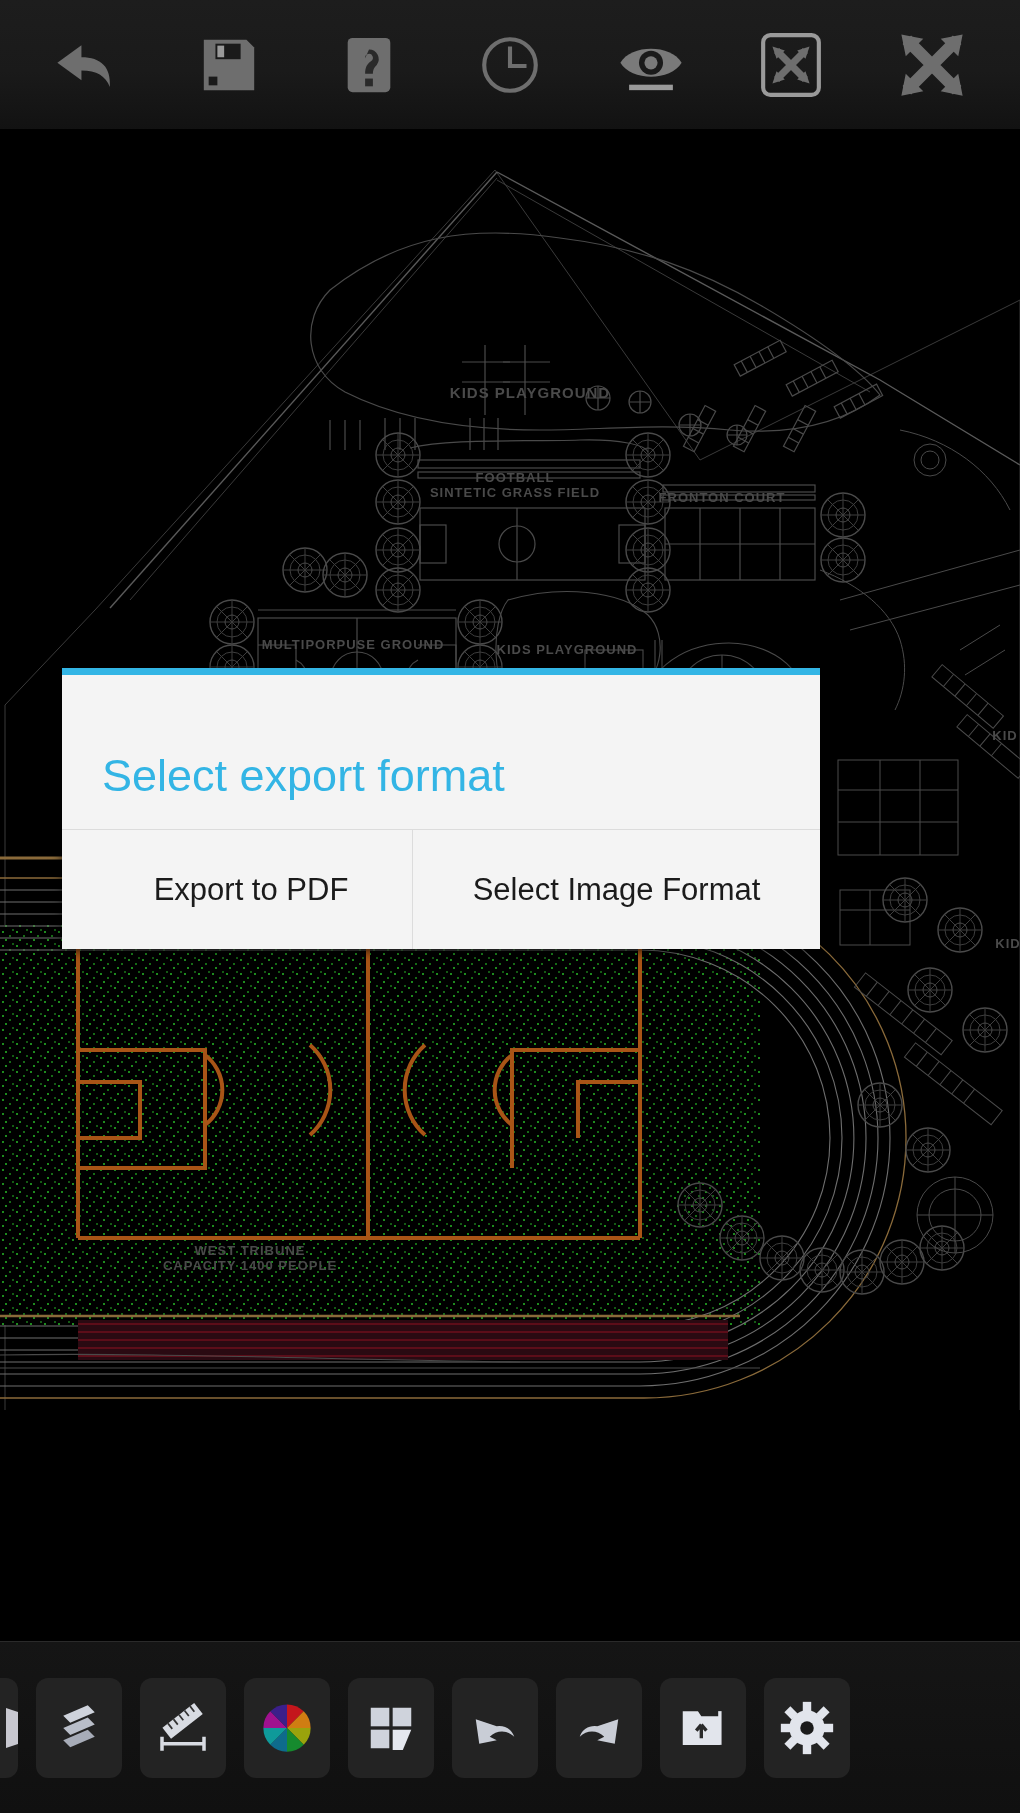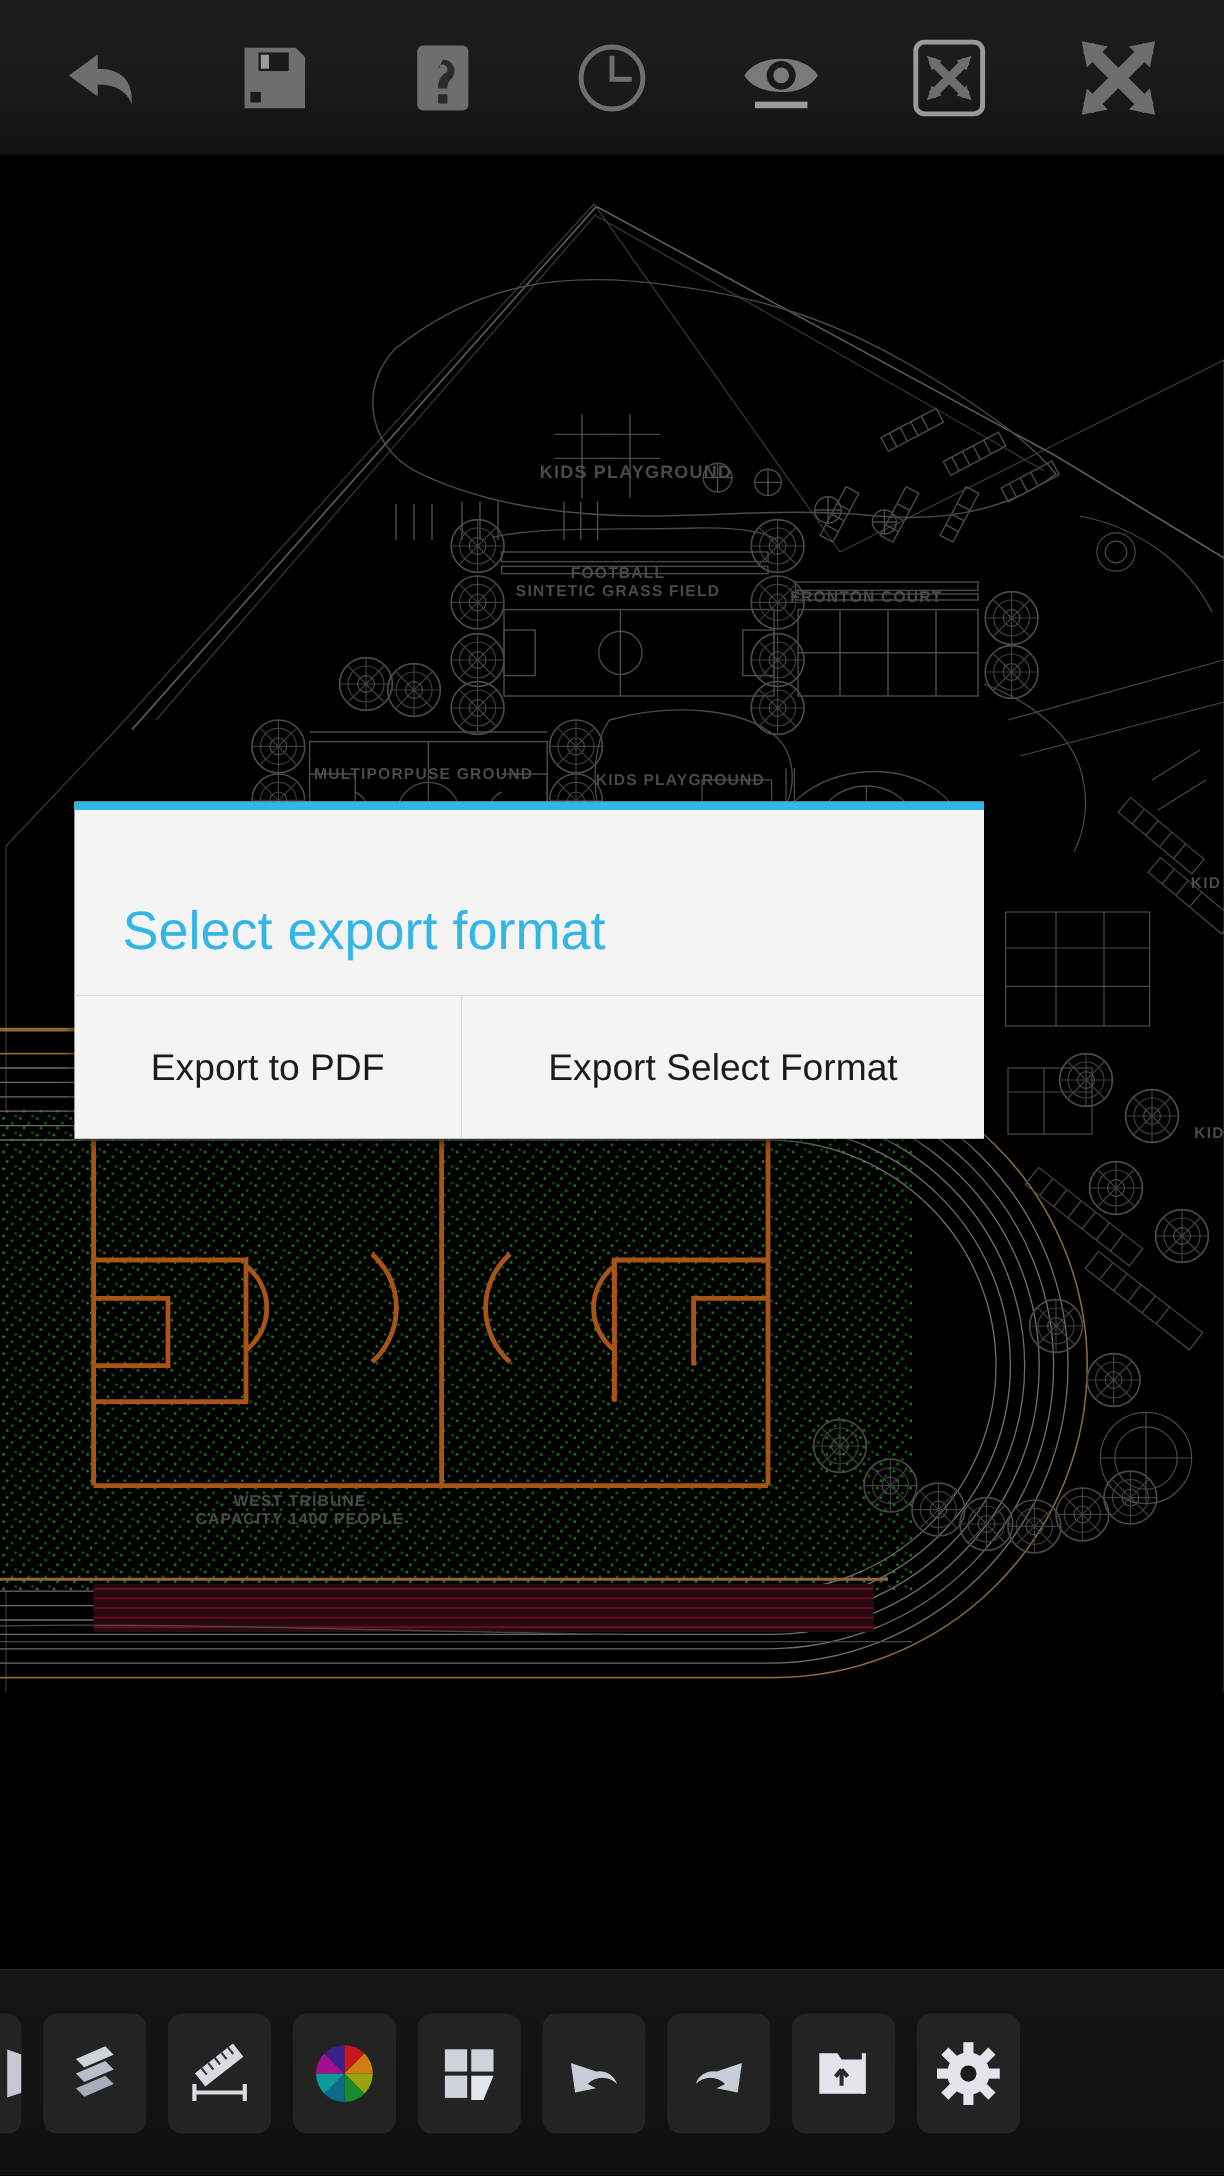--- a/index.html
+++ b/index.html
@@ -48,21 +48,21 @@
   #dialog-title{
     position:absolute; left:40px; top:82px;
     color:#33b5e5; font-size:45px; font-weight:400;
     font-family:"Liberation Sans", sans-serif; white-space:nowrap;
   }
   #dialog-divider-h{
     position:absolute; left:0; top:161px; width:100%; height:1px; background:#dcdcdc;
   }
   #dialog-buttons{
     position:absolute; left:0; top:162px; width:100%; height:119px;
-    display:flex; align-items:stretch;
+    display:flex; align-items:stretch;padding-left:28px;
   }
   .dlg-btn{
     flex:0 0 auto; display:flex; align-items:center; justify-content:center;
     background:transparent; border:none; cursor:pointer;
     color:#1b1b1b; font-size:31px; font-family:"Liberation Sans", sans-serif;
     height:100%;
   }
   #btn-pdf{ width:322px; }
   #dialog-divider-v{ width:1px; background:#dcdcdc; align-self:stretch; }
   #btn-image{ flex:1; }
@@ -425,21 +425,21 @@
   </svg>
 </div>
 
 <div id="dialog">
   <div id="dialog-accent"></div>
   <div id="dialog-title">Select export format</div>
   <div id="dialog-divider-h"></div>
   <div id="dialog-buttons">
     <button id="btn-pdf" class="dlg-btn">Export to PDF</button>
     <div id="dialog-divider-v"></div>
-    <button id="btn-image" class="dlg-btn">Export Select Format</button>
+    <button id="btn-image" class="dlg-btn">Select Image Format</button>
   </div>
 </div>
 
 <div id="bottom-toolbar">
 
   <div id="bb-clip" class="bb-btn">
     <span>
       <svg width="40" height="52" viewBox="0 0 40 52">
         <path d="M28 6 L40 10 L40 42 L28 46 Z" fill="#c8c8d0"></path>
       </svg>

